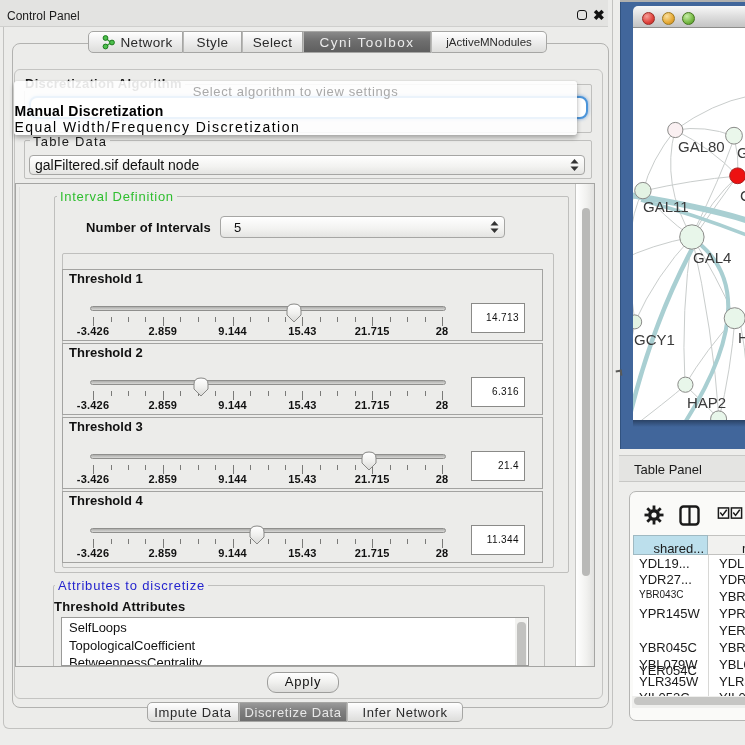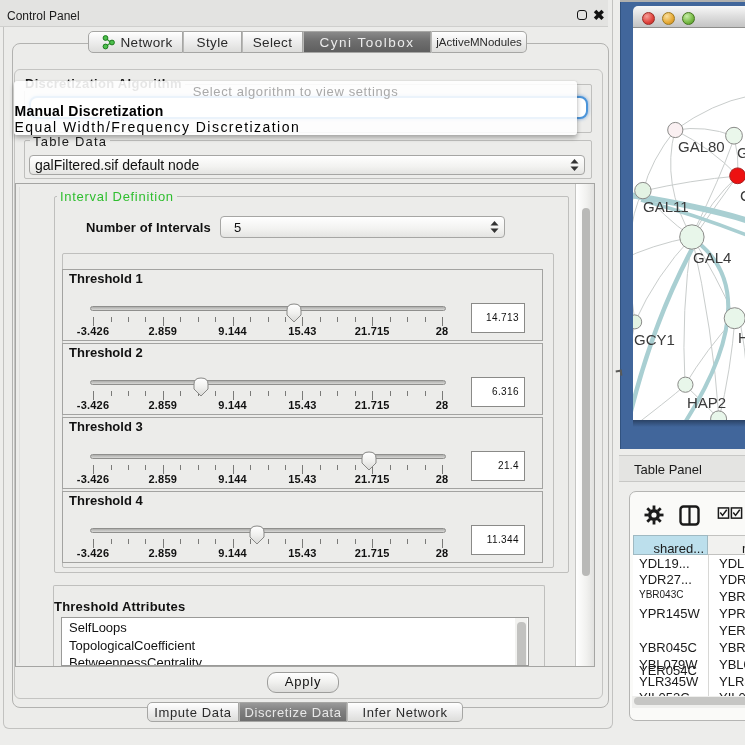--- a/index.html
+++ b/index.html
@@ -84,21 +84,21 @@
         <line x1="4" y1="11.5" x2="9" y2="7.5" stroke="#2BA02B" stroke-width="1.2"></line>
         <circle cx="3.5" cy="3" r="2.4" fill="#4CBF4C" stroke="#1E7A1E"></circle>
         <circle cx="3.5" cy="11.5" r="2.4" fill="#4CBF4C" stroke="#1E7A1E"></circle>
         <circle cx="10" cy="7.5" r="2.4" fill="#4CBF4C" stroke="#1E7A1E"></circle>
       </svg>
       <span style="margin-left:22px;">Network</span>
     </div>
     <div class="tab" style="left:183px;width:59px;">Style</div>
     <div class="tab" style="left:242px;width:61px;">Select</div>
     <div class="tab sel" style="left:303px;width:128px;letter-spacing:1.5px;color:#ECECEC;">Cyni Toolbox</div>
-    <div class="tab last" style="left:431px;width:96px;font-size:11.5px;letter-spacing:0;">jActiveMNodules</div>
+    <div class="tab last" style="left:431px;width:116px;font-size:11.5px;letter-spacing:0;">jActiveMNodules</div>
   </div>
 
   <div class="group" style="left:24px;top:84px;width:568px;height:49px;"></div>
   <div class="gtitle" style="left:22px;top:76px;font-size:13px;font-weight:bold;color:#1a1a1a;letter-spacing:0.3px;">Discretization Algorithm</div>
   <div class="abs" style="left:29px;top:96px;width:559px;height:23px;background:#fff;border:2.5px solid #4C95D9;border-radius:8px;box-sizing:border-box;box-shadow:0 0 3px 1px rgba(90,150,220,0.5);"></div>
 
   <div class="group" style="left:24px;top:140px;width:568px;height:39px;"></div>
   <div class="gtitle" style="left:30px;top:134px;font-size:13px;color:#1a1a1a;letter-spacing:1.2px;">Table Data</div>
   <div class="combo" style="left:29px;top:155px;width:556px;height:20px;">
     <span class="ctext" style="left:5px;font-size:14px;">galFiltered.sif default node</span>
@@ -291,20 +291,21 @@
          <stop offset="0" stop-color="#FFFFFF"></stop>
             <stop offset="0.5" stop-color="#F0F0EE"></stop>
             <stop offset="1" stop-color="#D8D8D6"></stop>
        </linearGradient>
         </defs>
       </svg>
       <div class="vbox">11.344</div>
     </div>
 
   <div class="group" style="left:53px;top:585px;width:492px;height:81px;border-bottom:none;border-radius:2px 2px 0 0;"></div>
+  <div class="gtitle" style="left:55px;top:578px;font-size:13px;color:#2424CE;letter-spacing:0.8px;">Attributes to discretize</div>
   <div class="abs" style="left:54px;top:599px;font-size:13px;font-weight:bold;color:#111;letter-spacing:0.2px;">Threshold Attributes</div>
   <div class="abs" id="attrlist">
     <div class="litem" style="top:2px;">SelfLoops</div>
     <div class="litem" style="top:19.5px;">TopologicalCoefficient</div>
     <div class="litem" style="top:37px;">BetweennessCentrality</div>
     <div style="position:absolute;right:1px;top:0;width:12px;height:47px;background:#F2F2F0;"></div>
     <div style="position:absolute;right:2px;top:4px;width:9px;height:60px;background:#C2C2C0;border-radius:4px;"></div>
   </div>
 
   <div class="abs" id="applybtn">Apply</div>

